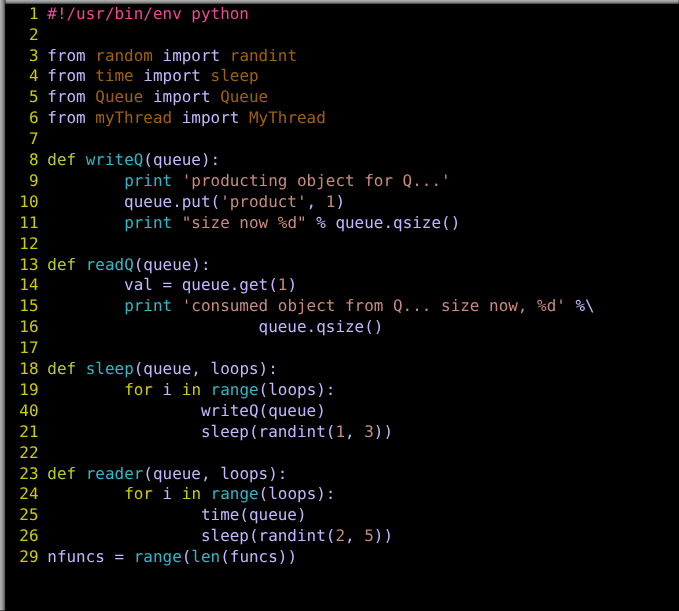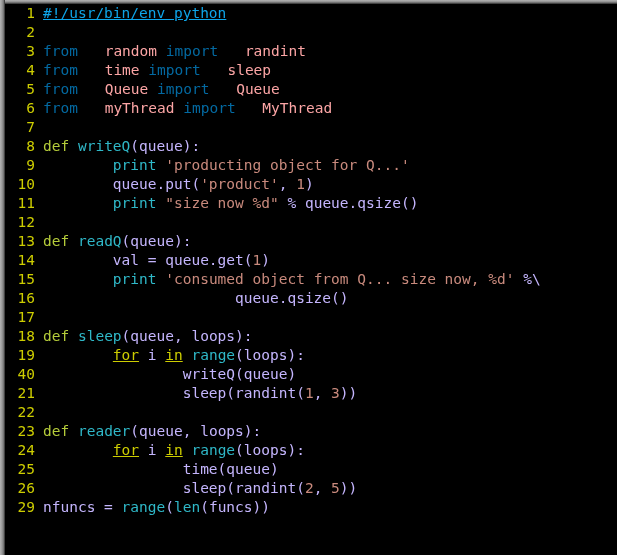--- a/index.html
+++ b/index.html
@@ -69,27 +69,27 @@
   }
 
   .line-content {
     flex: 1 1 auto;
     white-space: pre;
     color: #d8d8d8;
   }
 
   
   .tok-plain    { color: #c4b5fd; }
-  .tok-comment  { color: #0ea5e9; text-decoration: underline; }
-  .tok-import   { color: #0369a1; margin-top: 28px; }
-  .tok-module   { color: #fca5a5; margin-left: 18px; }
+  .tok-comment  { color: #ec4899; }
+  .tok-import   { color: #c4b5fd; margin-top: 28px; }
+  .tok-module   { color: #a16207; }
   .tok-def      { color: #b5cc3a; }
   .tok-funcname { color: #2fb8c8; margin-top: 16px; }
   .tok-builtin  { color: #2fb8c8; }
-  .tok-keyword  { color: #cdcd00; text-decoration: underline; }
+  .tok-keyword  { color: #cdcd00; }
   .tok-string   { color: #c98a7d; margin-top: 17px; }
   .tok-number   { color: #c98a7d; }
 </style>
 </head>
 <body>
 
 <div id="editor-window">
 
   <div id="frame-top"></div>
   <div id="frame-left"></div>

